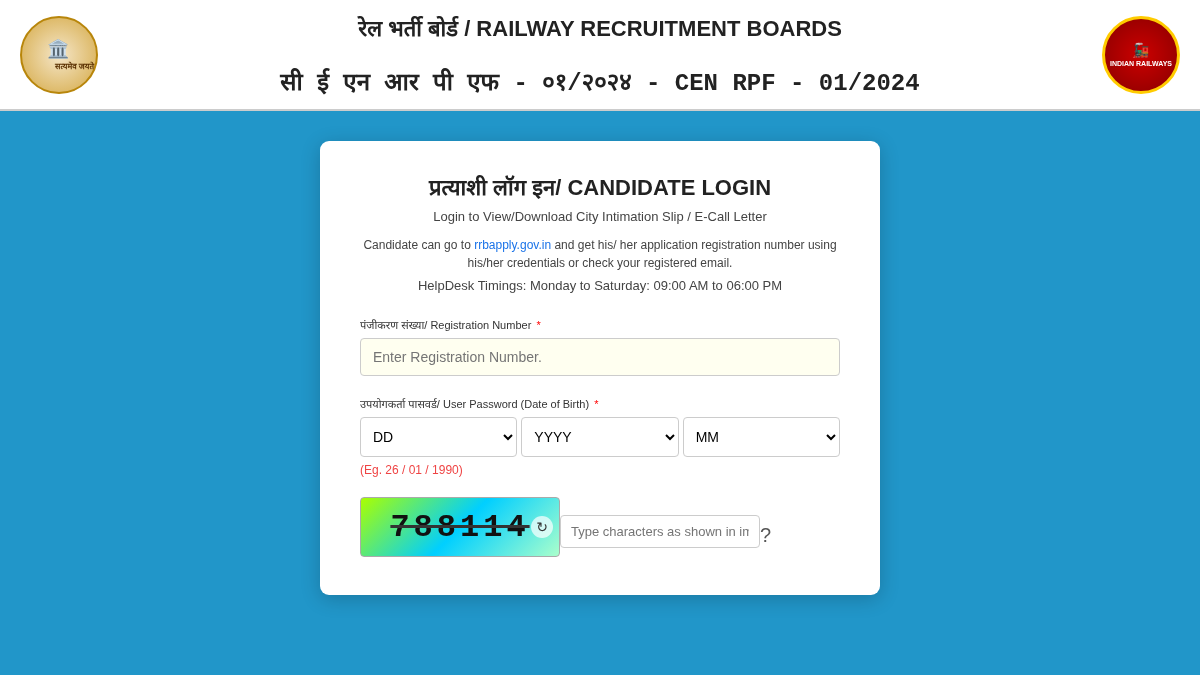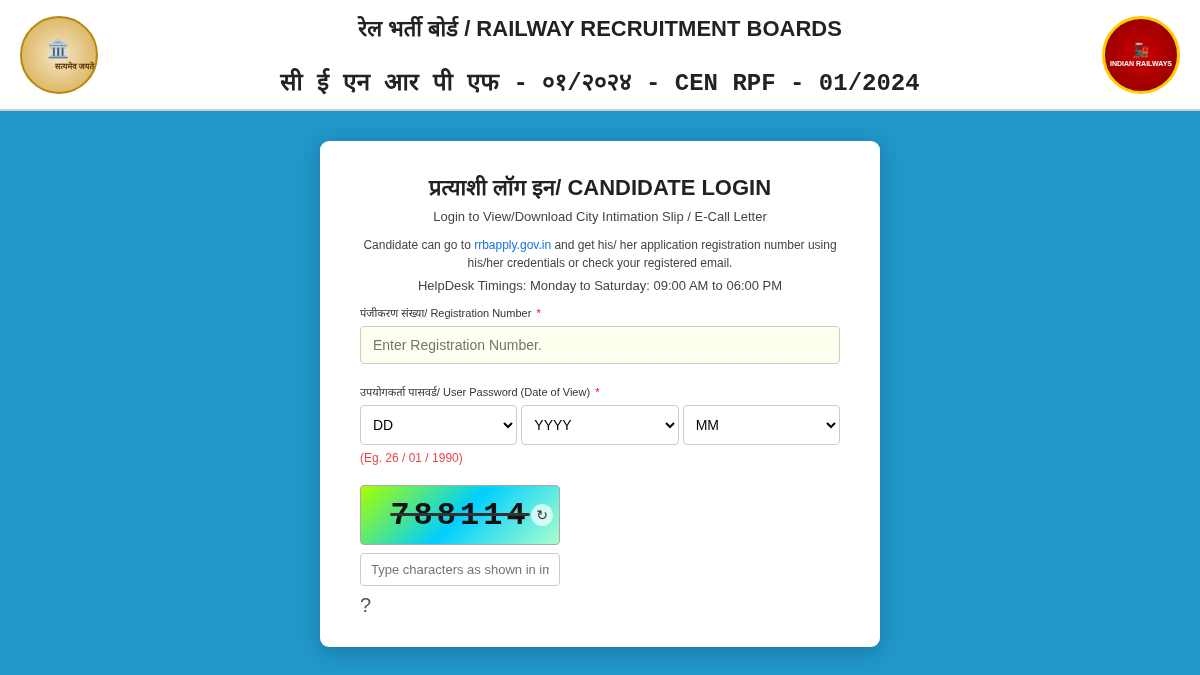--- a/index.html
+++ b/index.html
@@ -75,21 +75,21 @@
       line-height: 1.5;
     }
     .card-info a {
       color: #1a73e8;
       text-decoration: none;
     }
     .card-helpdesk {
       font-size: 13px;
       color: #444;
       text-align: center;
-      margin-bottom: 12px;
+      margin-bottom: 24px;
     }
 
     
     .form-group {
       margin-bottom: 20px;
     }
     .form-label {
       font-size: 11px;
       color: #333;
       margin-bottom: 6px;
@@ -127,21 +127,22 @@
     }
     .dob-example {
       font-size: 12px;
       color: #ef4444;
       margin-top: 4px;
     }
 
     
     .captcha-container {
       display: flex;
-      flex-direction: column;
+      flex-direction: row;
+      align-items: center;
       margin-top: 10px;
     }
     .captcha-image {
       width: 200px;
       height: 60px;
       background: linear-gradient(135deg, #aaff00 0%, #00cfff 50%, #aaffcc 100%);
       border: 1px solid #aaa;
       border-radius: 4px;
       display: flex;
       align-items: center;
@@ -268,21 +269,21 @@
     <div class="form-group">
       <label class="form-label">
         <span>पंजीकरण संख्या/ Registration Number</span>
         <span class="required">*</span>
       </label>
       <input type="text" class="form-input" placeholder="Enter Registration Number." style="">
     </div>
 
     <div class="form-group">
       <label class="form-label">
-        <span>उपयोगकर्ता पासवर्ड/ User Password (Date of View)</span>
+        <span>उपयोगकर्ता पासवर्ड/ User Password (Date of Birth)</span>
         <span class="required">*</span>
       </label>
       <div class="dob-group">
         <select class="dob-select">
           <option>DD</option>
         </select>
         <select class="dob-select">
           <option>YYYY</option>
         </select>
         <select class="dob-select">

